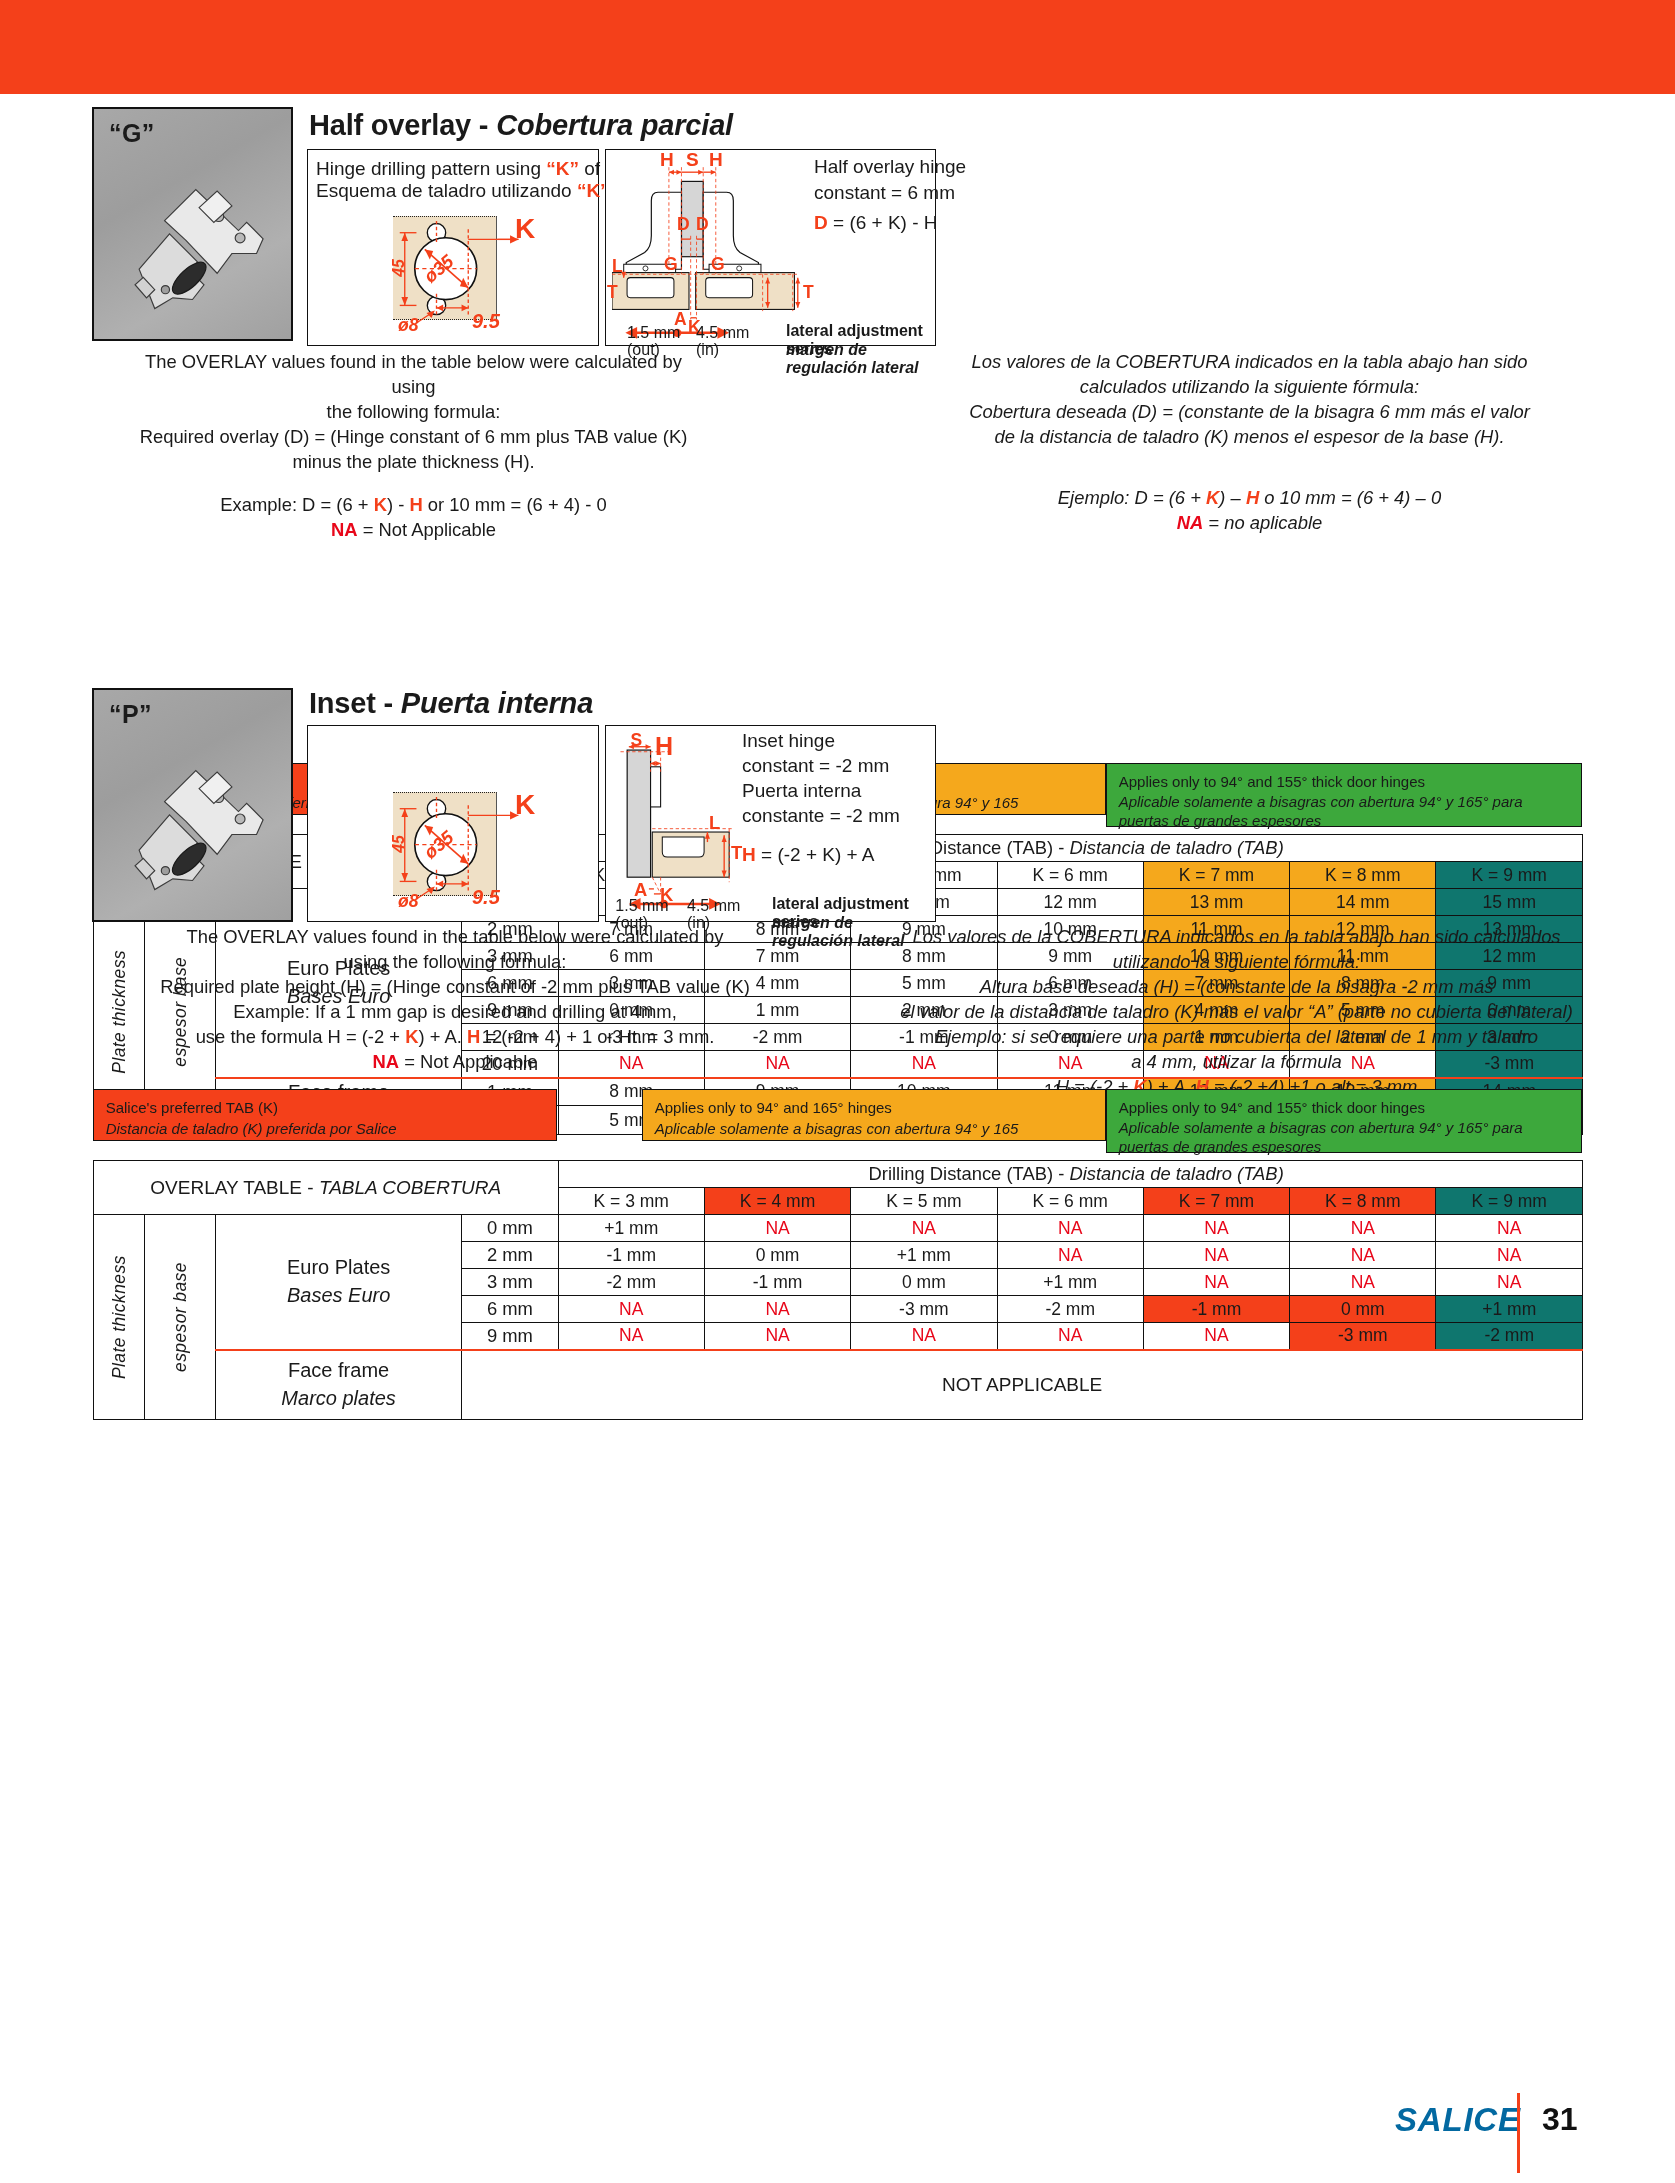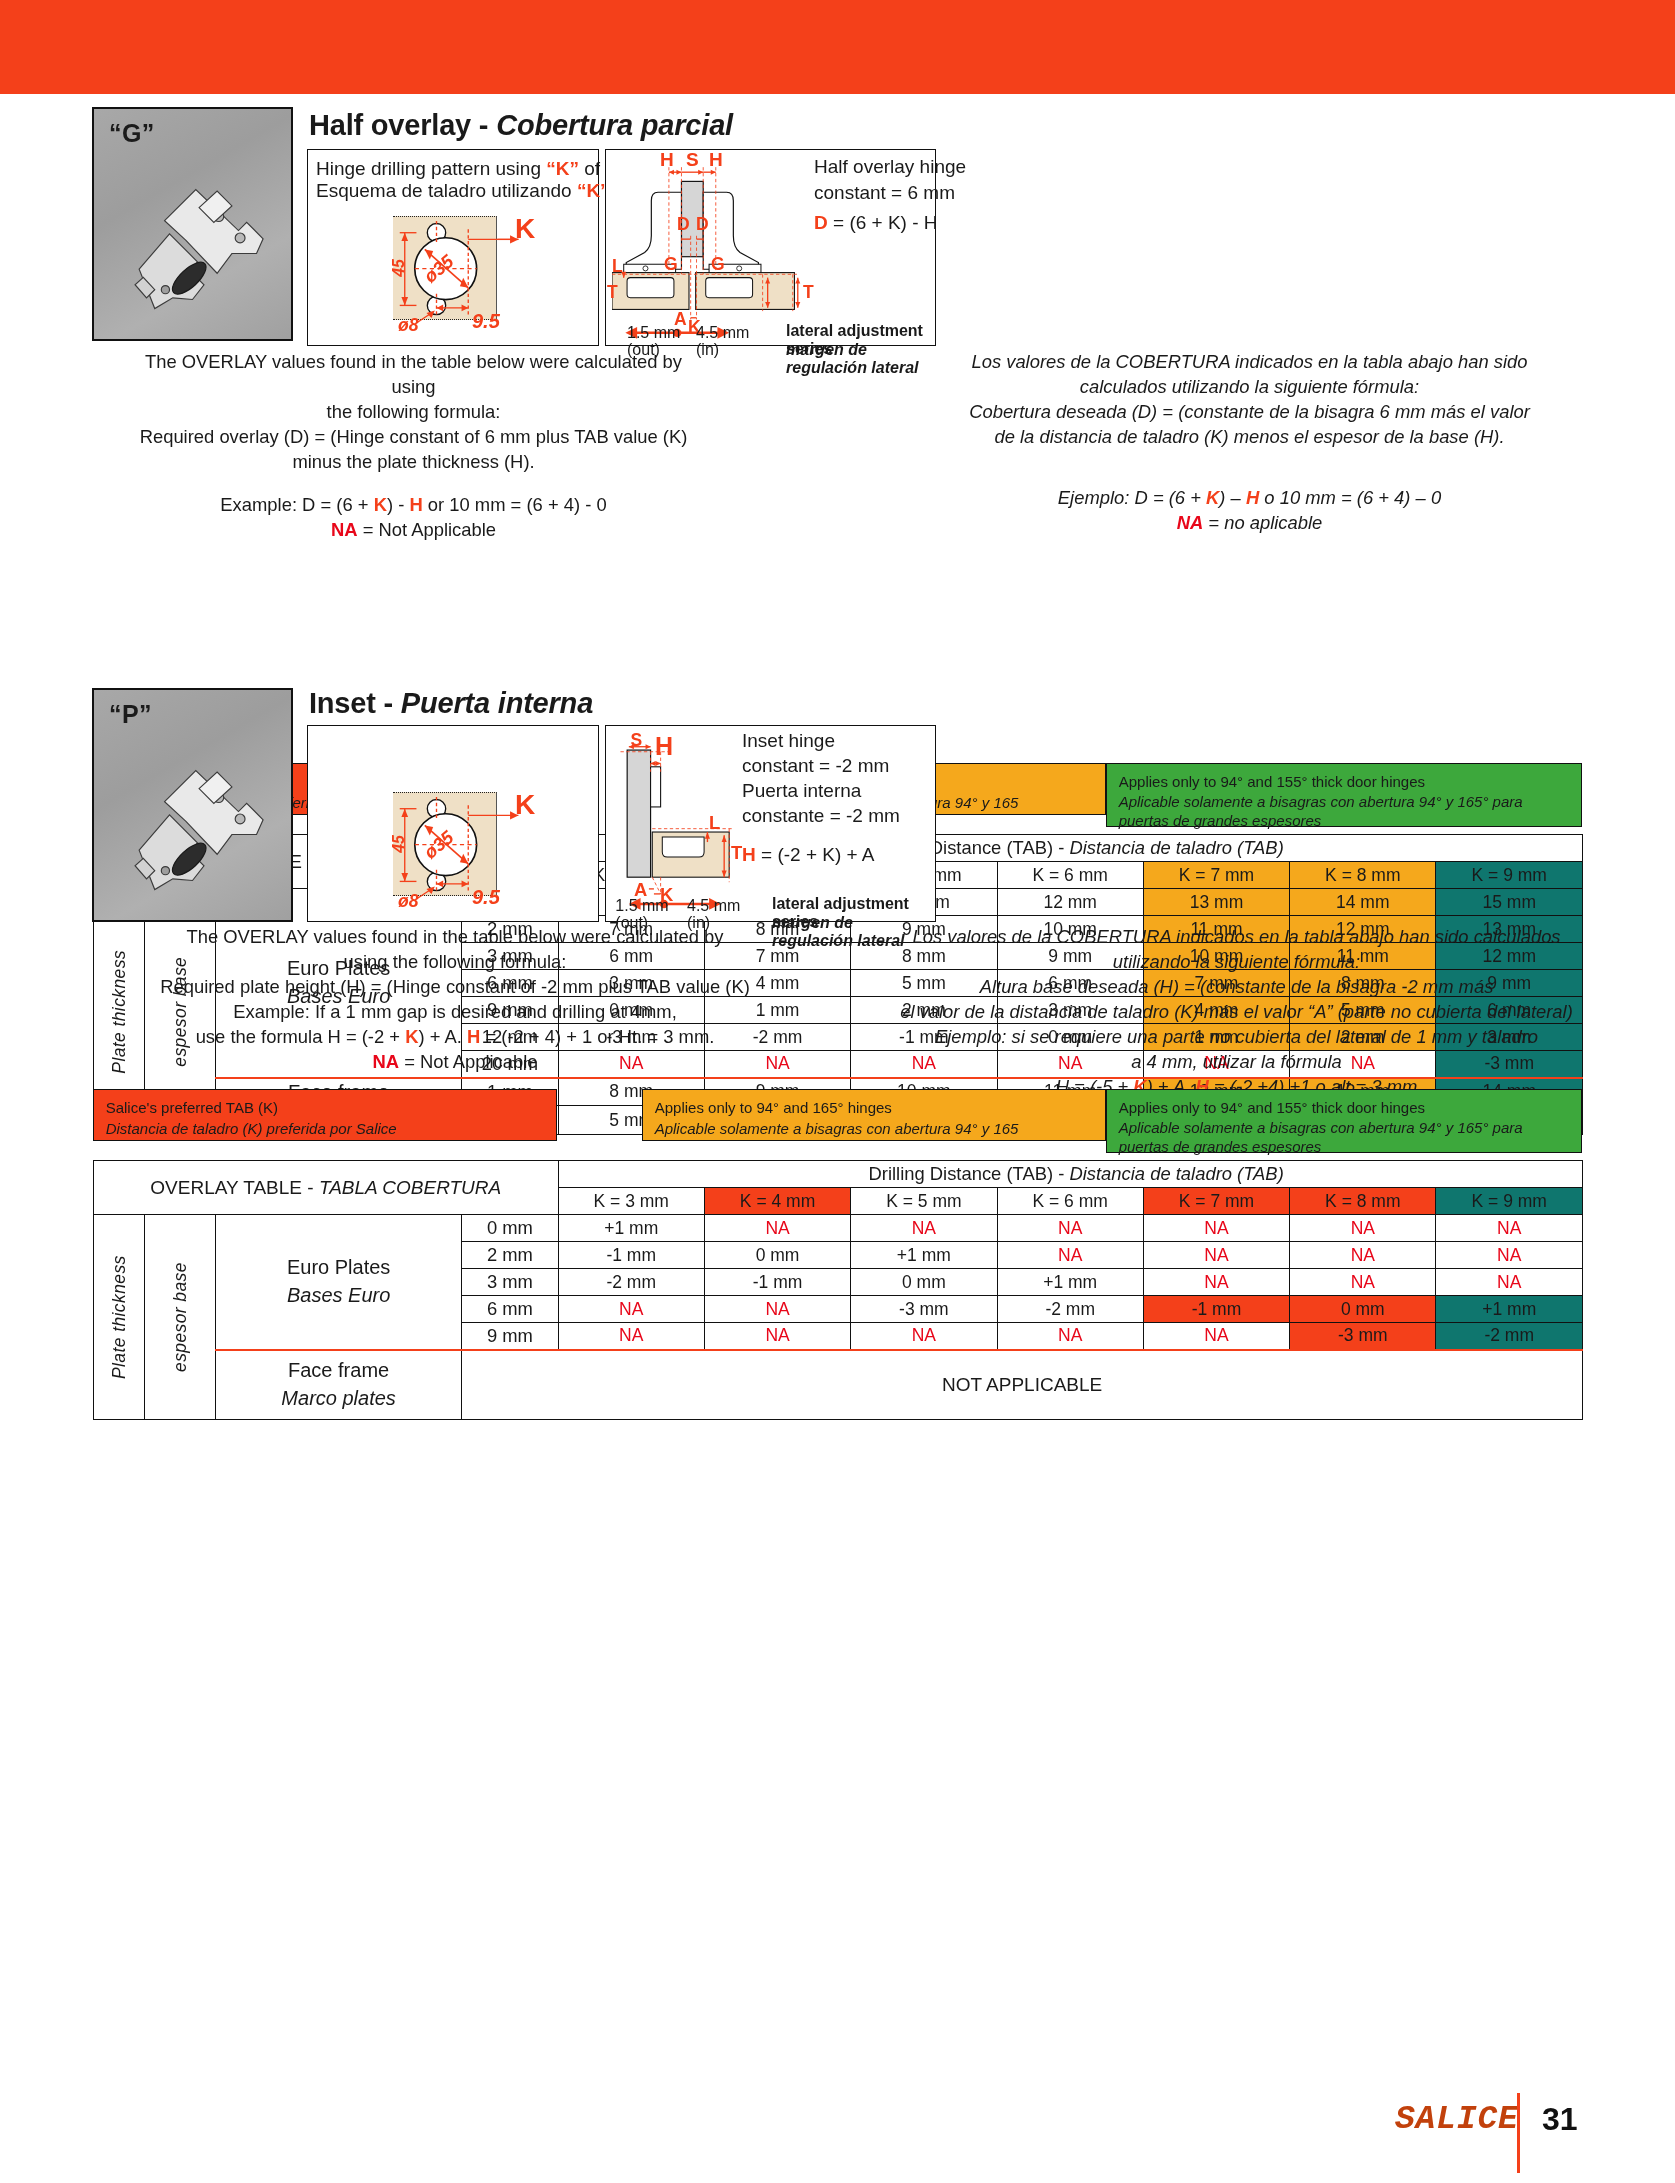--- a/index.html
+++ b/index.html
@@ -120,21 +120,21 @@
   .c-amber { background:#f5a81c; }
   .c-green { background:#0f766e; }
   .c-white { background:#ffffff; }
   .sep-top { border-top: 2.5px solid #f4401a !important; }
   .notapp { font-weight: bold; font-size: 19px; }
 
   
   .footer-logo {
     position: absolute;
     font-size: 33px; font-weight: bold; font-style: italic;
-    color: #c2410c; letter-spacing: 0.8px; font-family: Liberation Mono, monospace;
+    color: #0369a1; letter-spacing: 0.8px;
   }
   .footer-rule { position: absolute; width: 2.5px; background: #f4401a; }
   .footer-pg { position: absolute; font-size: 32px; font-weight: bold; color:#111; }
   svg { display:block; }
 </style>
 </head>
 <body>
 
 <div class="page">
 
@@ -598,21 +598,21 @@
     </div>
 
     <div class="formula es" style="left:869px; top:924px; width:735px;">
       <div>Los valores de la COBERTURA indicados en la tabla abajo han sido calculados</div>
       <div>utilizando la siguiente fórmula:</div>
       <div>Altura base deseada (H) = (constante de la bisagra -2 mm más</div>
       <div>el valor de la distancia de taladro (K) más el valor “A” (parte no cubierta del lateral)</div>
       <div>Ejemplo: si se requiere una parte no cubierta del lateral de 1 mm y taladro</div>
       <div>a 4 mm, utilizar la fórmula</div>
       <div>
-        <span>H = (-5 + </span><span class="kred">K</span><span>) + A. </span><span class="kred">H</span><span> = (-2 +4) +1 o alt.= 3 mm</span>
+        <span>H = (-2 + </span><span class="kred">K</span><span>) + A. </span><span class="kred">H</span><span> = (-2 +4) +1 o alt.= 3 mm</span>
       </div>
       <div>
         <span class="na">NA</span><span> = no aplicable</span>
       </div>
     </div>
 
     <div class="legend" style="left:93px; top:1089px; width:464px; height:52px; background:#f4401a;">
       <div>Salice's preferred TAB (K)</div>
       <div class="es">Distancia de taladro (K) preferida por Salice</div>
     </div>

